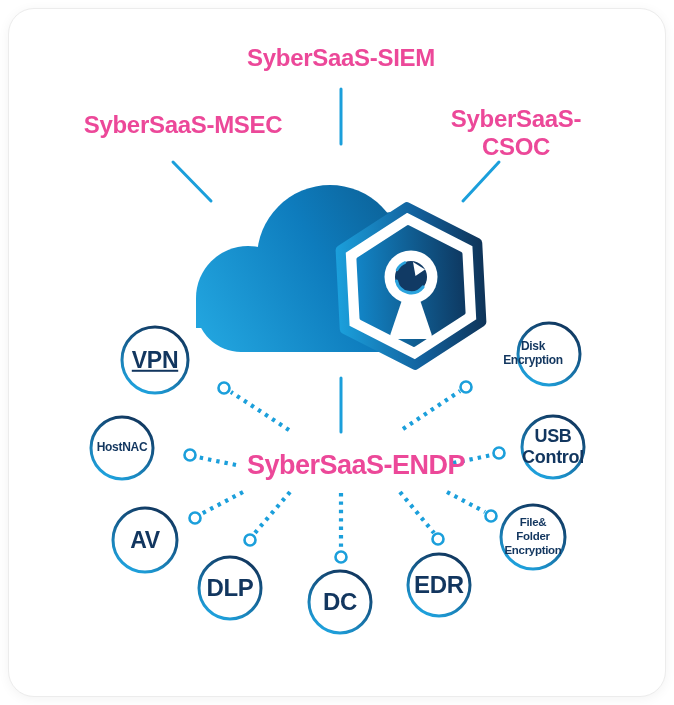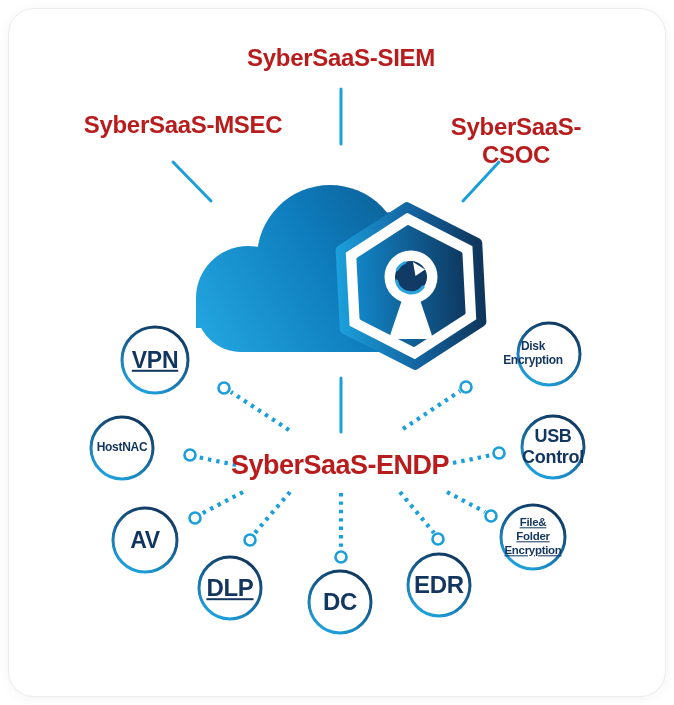--- a/index.html
+++ b/index.html
@@ -5,39 +5,39 @@
   html,body{margin:0;padding:0;background:#ffffff;}
   body{width:674px;height:705px;position:relative;font-family:"Liberation Sans",sans-serif;}
   .card{
     position:absolute;left:8px;top:8px;right:8px;bottom:8px;
     background:#ffffff;border:1px solid #ececec;border-radius:26px;
     box-shadow:0 2px 12px rgba(0,0,0,0.05);
   }
   svg.diagram{position:absolute;left:0;top:0;}
   .label{
     position:absolute;transform:translate(-50%,-50%);
-    font-weight:700;color:#b91c1c;text-align:center;white-space:pre-line;
+    font-weight:700;color:#ec4899;text-align:center;white-space:pre-line;
     line-height:1.15;letter-spacing:-0.3px;
   }
   .title{font-size:24px;}
-  .endp-title{font-size:27px;letter-spacing:-0.5px;}
+  .endp-title{font-size:27px;letter-spacing:-0.5px;margin-left:16px;}
   .lbl-siem{left:341px;top:58px;}
   .lbl-msec{left:183px;top:125px;}
-  .lbl-csoc{left:516px;top:141px;}
+  .lbl-csoc{left:516px;top:133px;}
   .lbl-endp{left:340px;top:466px;}
   .mod{font-weight:700;color:#12365f;}
   .mod-vpn{left:155px;top:360px;font-size:23px;text-decoration:underline;}
   .mod-hostnac{left:122px;top:448px;font-size:12px;}
   .mod-av{left:145px;top:540px;font-size:23px;}
-  .mod-dlp{left:230px;top:588px;font-size:24px;text-decoration:underline;}
+  .mod-dlp{left:230px;top:588px;font-size:24px;}
   .mod-dc{left:340px;top:602px;font-size:24px;}
   .mod-edr{left:439px;top:585px;font-size:24px;}
   .mod-disk{left:533px;top:354px;font-size:12px;}
   .mod-usb{left:553px;top:447px;font-size:18px;}
-  .mod-file{left:533px;top:537px;font-size:11.5px;line-height:1.2;text-decoration:underline;}
+  .mod-file{left:533px;top:537px;font-size:11.5px;line-height:1.2;}
 </style>
 </head>
 <body>
 
 <div class="card"></div>
 
 <svg class="diagram" width="674" height="705" viewBox="0 0 674 705">
   <defs>
     <linearGradient id="gradCloud" gradientUnits="userSpaceOnUse" x1="200" y1="360" x2="470" y2="205">
       <stop offset="0" stop-color="#24a9e2"></stop>

